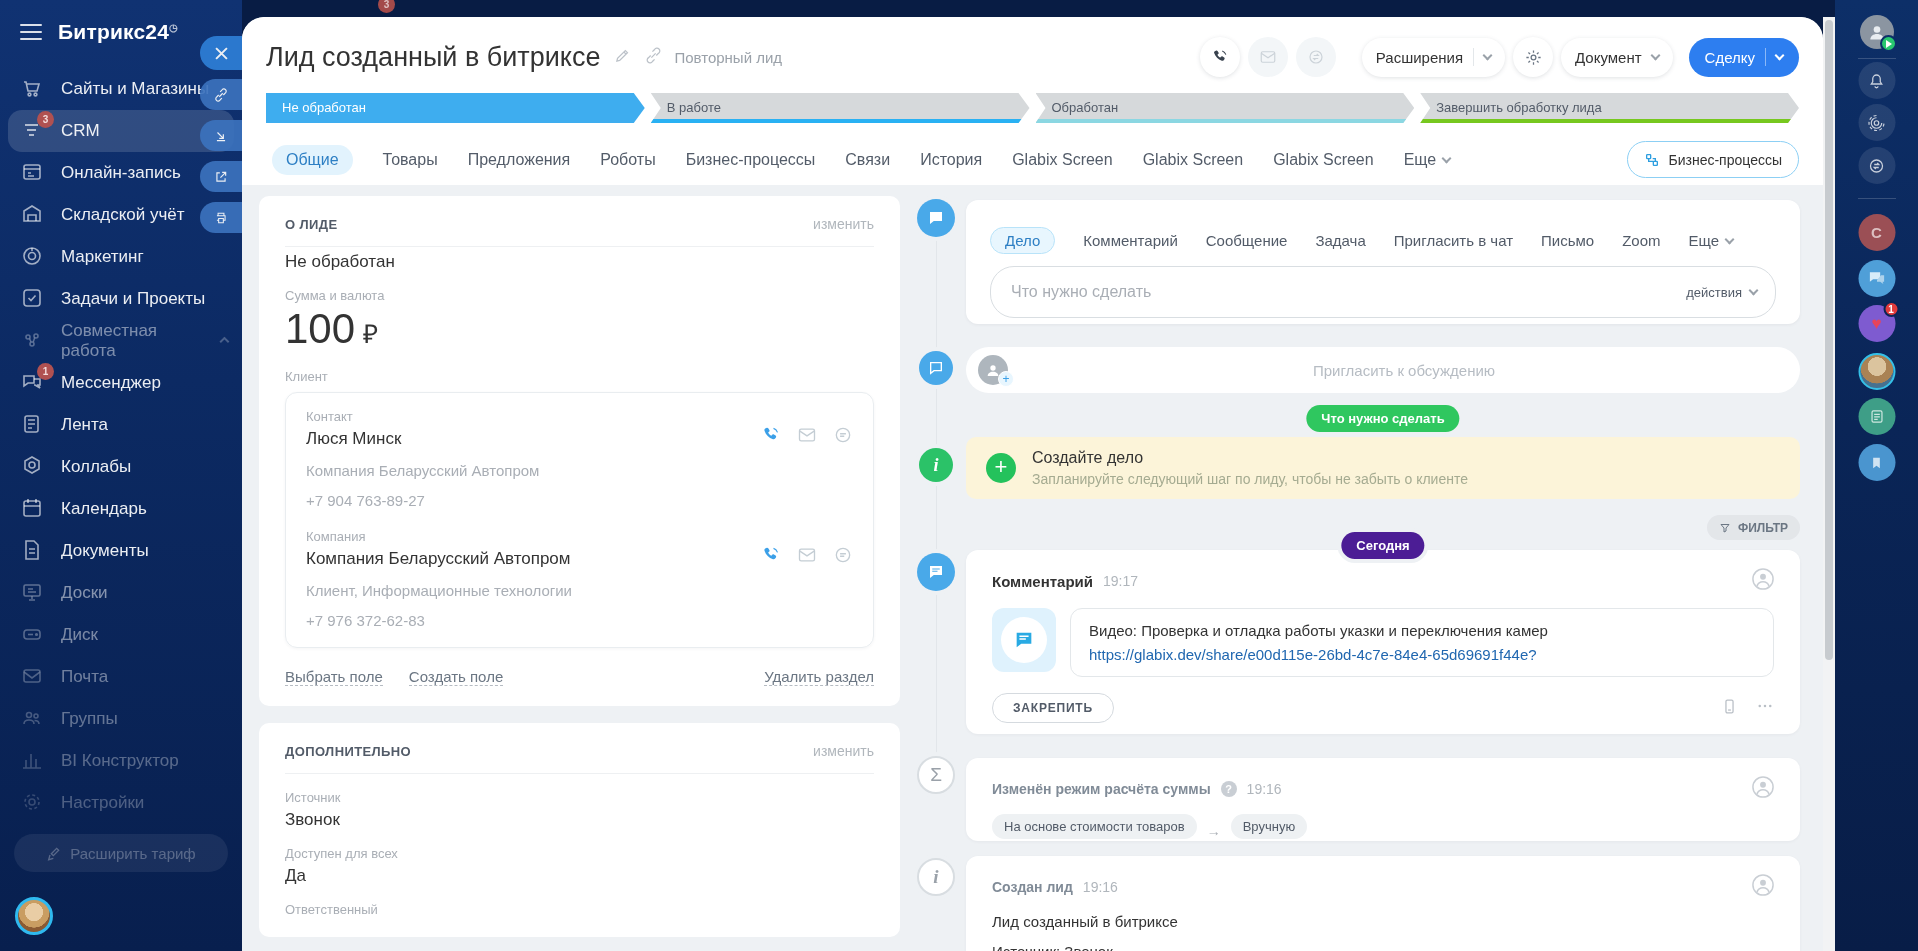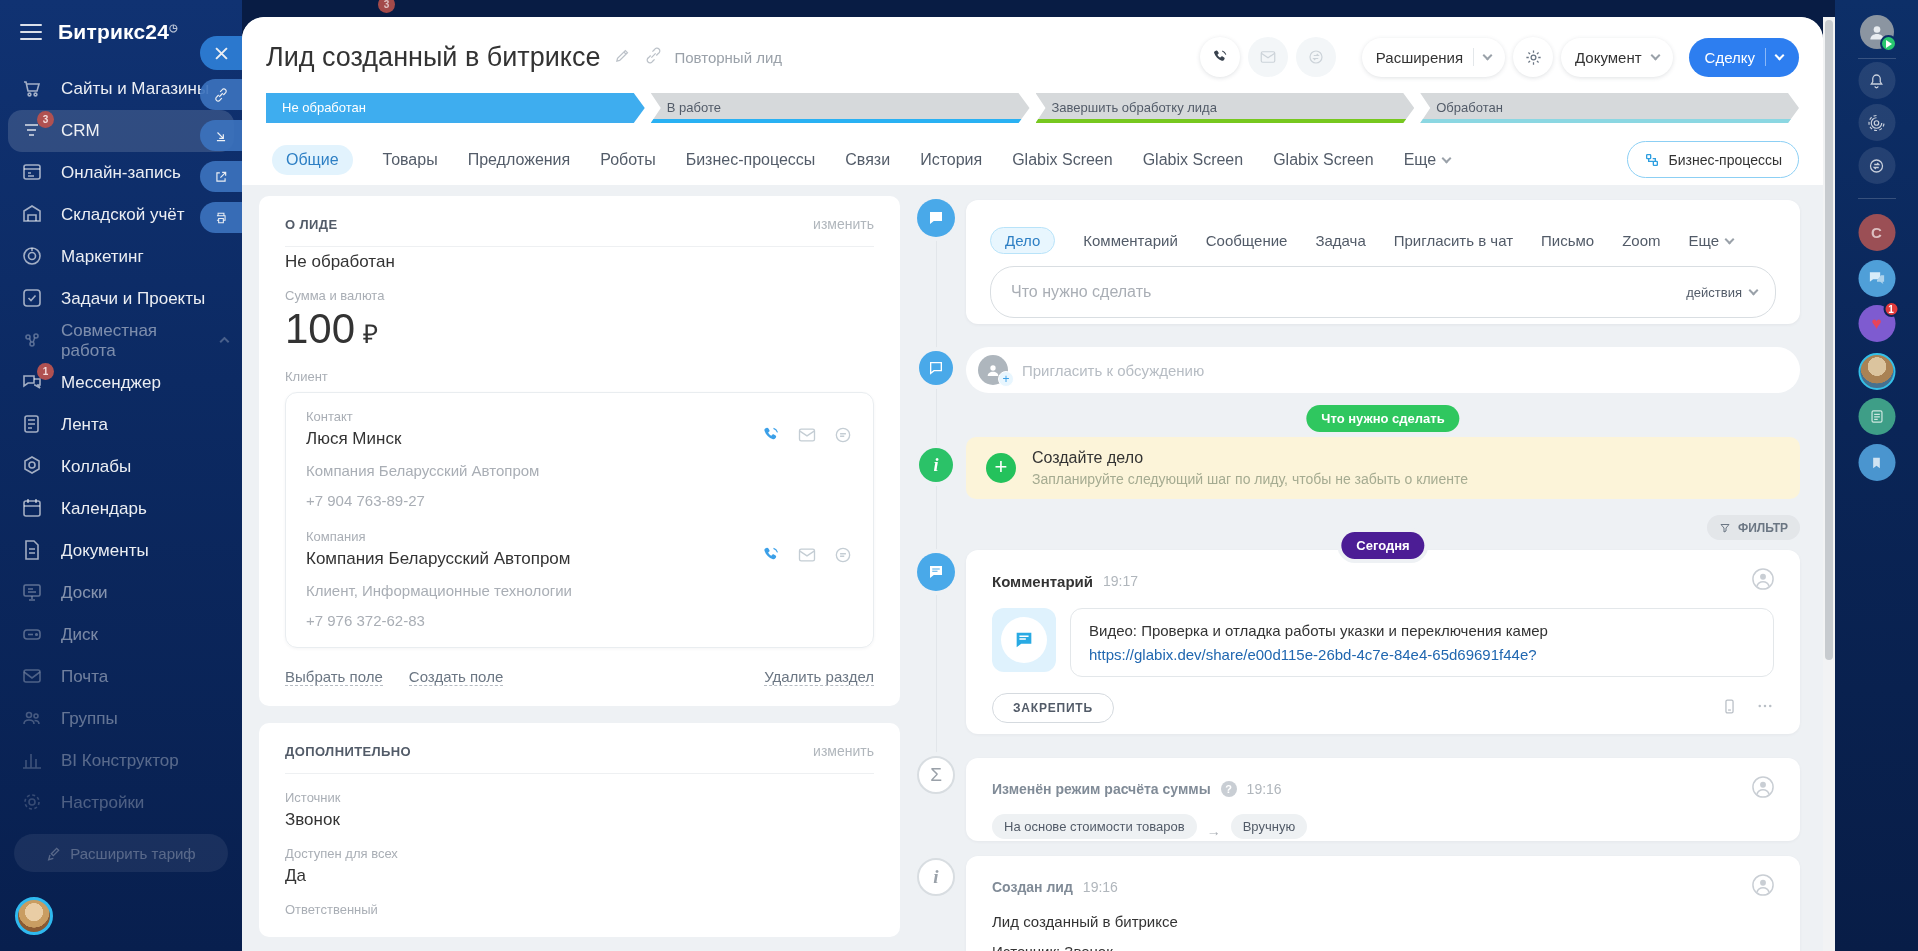--- a/index.html
+++ b/index.html
@@ -97,21 +97,21 @@
   .c-tab{cursor:pointer;display:flex;align-items:center;gap:7px;}
   .c-tab.active{background:#e8f6fe;border:1px solid #b8e3f9;color:#2d7fc4;border-radius:15px;padding:4px 14px;}
   .c-input{margin-top:12px;height:52px;border:1px solid #d9dee2;border-radius:24px;display:flex;align-items:center;padding:0 18px;}
   .c-input input{flex:1;border:0;outline:0;font-size:16px;color:#333;background:transparent;font-family:inherit;}
   .c-input input::placeholder{color:#a9aeb5;}
   .c-actions{display:flex;align-items:center;gap:8px;font-size:13px;color:#525b68;cursor:pointer;}
   .invite{top:162px;height:46px;border-radius:24px;display:flex;align-items:center;gap:12px;padding:0 12px;}
   .inv-av{position:relative;width:30px;height:30px;border-radius:50%;background:#aeb6bd;display:flex;align-items:center;justify-content:center;color:#fff;}
   .inv-plus{position:absolute;right:-6px;bottom:-2px;width:16px;height:16px;border-radius:50%;background:#e8f6fe;color:#3ba0e8;
     font-size:12px;line-height:15px;text-align:center;border:1px solid #fff;}
-  .invite input{flex:1;border:0;outline:0;font-size:15px;background:transparent;font-family:inherit;color:#14532d;}
+  .invite input{flex:1;border:0;outline:0;font-size:15px;background:transparent;font-family:inherit;color:#14532d;text-align:center;}
   .invite input::placeholder{color:#b6bcc3;}
   .badge-center{position:absolute;left:50%;transform:translateX(-50%);border-radius:14px;color:#fff;
     font-size:13px;font-weight:bold;padding:6px 15px;box-shadow:0 0 0 4px #eef1f4;z-index:2;cursor:pointer;white-space:nowrap;}
   .todo-badge{top:220px;background:#2fc75f;}
   .date-badge{top:347px;background:#4c1d95;}
   .hint{top:252px;height:62px;background:#fcf4d9;border-radius:10px;display:flex;align-items:center;gap:16px;padding:0 20px;}
   .hint-plus{width:30px;height:30px;border-radius:50%;background:#24c25c;color:#fff;font-size:22px;line-height:28px;text-align:center;flex:0 0 30px;cursor:pointer;}
   .hint-title{font-size:16px;color:#333;}
   .hint-sub{font-size:14px;color:#a5ab91;margin-top:4px;}
   .filter-btn{position:absolute;right:0;top:330px;height:25px;border-radius:13px;background:rgba(83,92,105,.07);
@@ -436,22 +436,22 @@
           <div class="deal-btn">
             <span>Сделку</span>
             <span class="sep"></span>
             <span class="chev"></span>
           </div>
         </div>
       </div>
       <div class="stages">
         <div class="stage"><span>Не обработан</span></div>
         <div class="stage"><span>В работе</span><i style="background:#29b1f3"></i></div>
+        <div class="stage"><span>Обработан</span><i style="background:#8bd7e2"></i></div>
         <div class="stage"><span>Завершить обработку лида</span><i style="background:#77c81f"></i></div>
-        <div class="stage"><span>Обработан</span><i style="background:#8bd7e2"></i></div>
       </div>
       <div class="tabs-row">
         <span class="tab active">Общие</span>
         <span class="tab">Товары</span>
         <span class="tab">Предложения</span>
         <span class="tab">Роботы</span>
         <span class="tab">Бизнес-процессы</span>
         <span class="tab">Связи</span>
         <span class="tab">История</span>
         <span class="tab">Glabix Screen</span>

